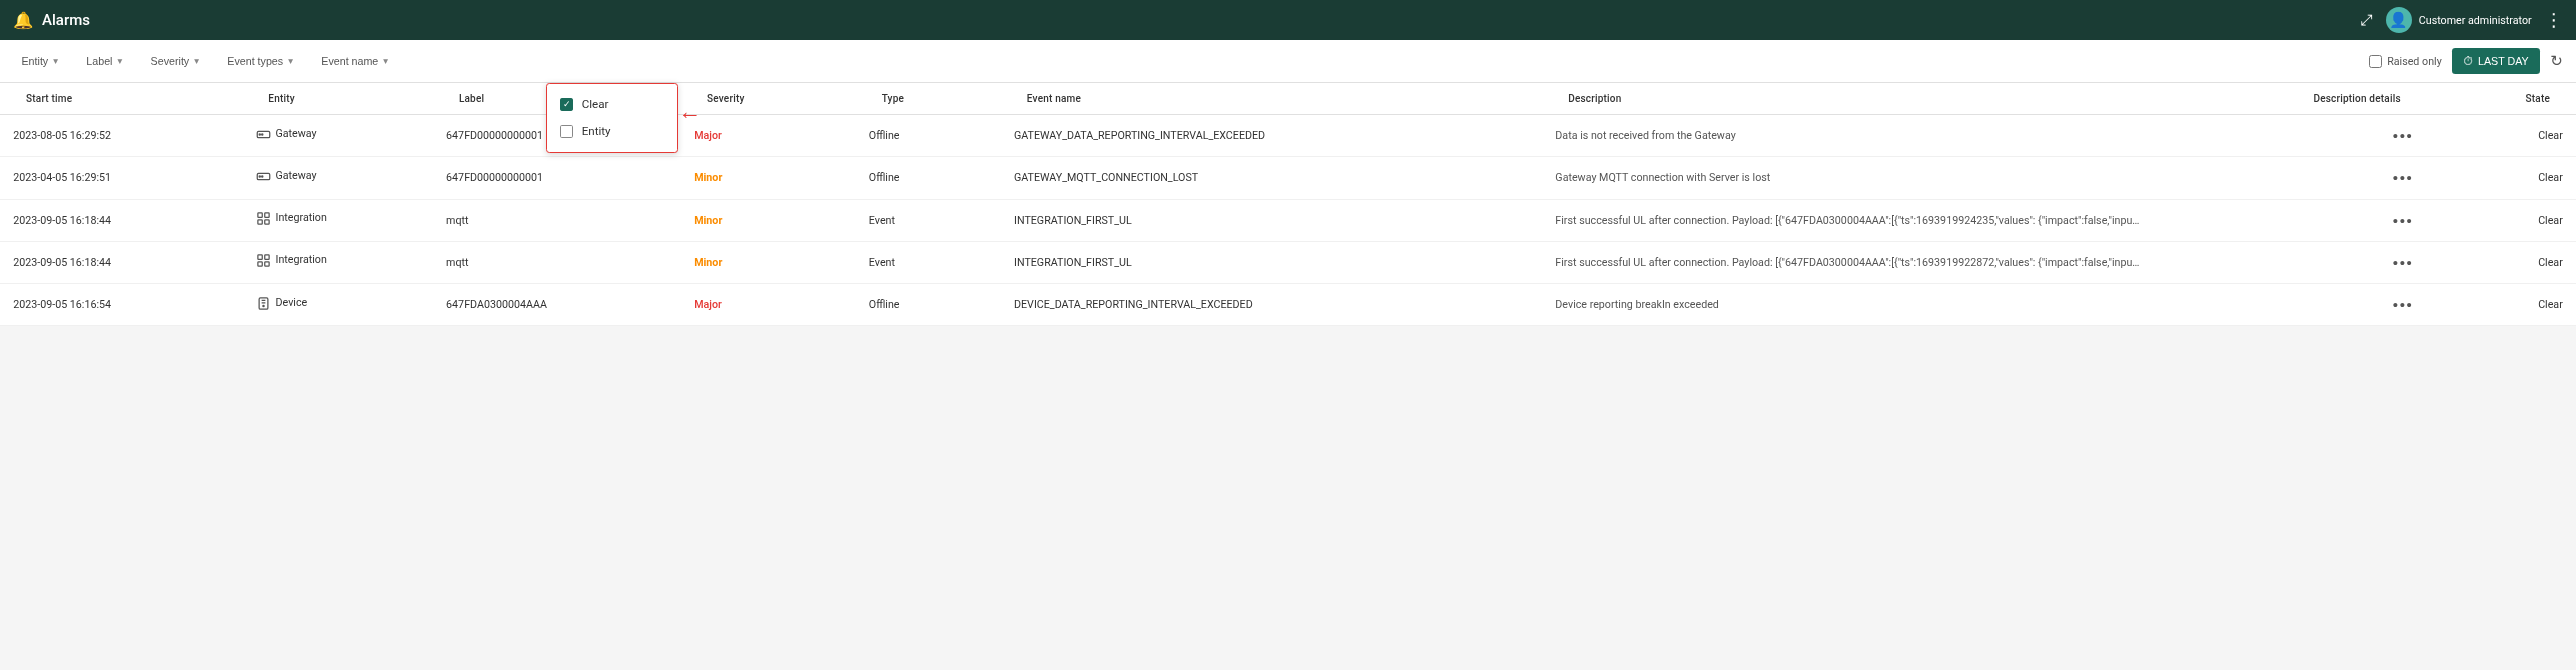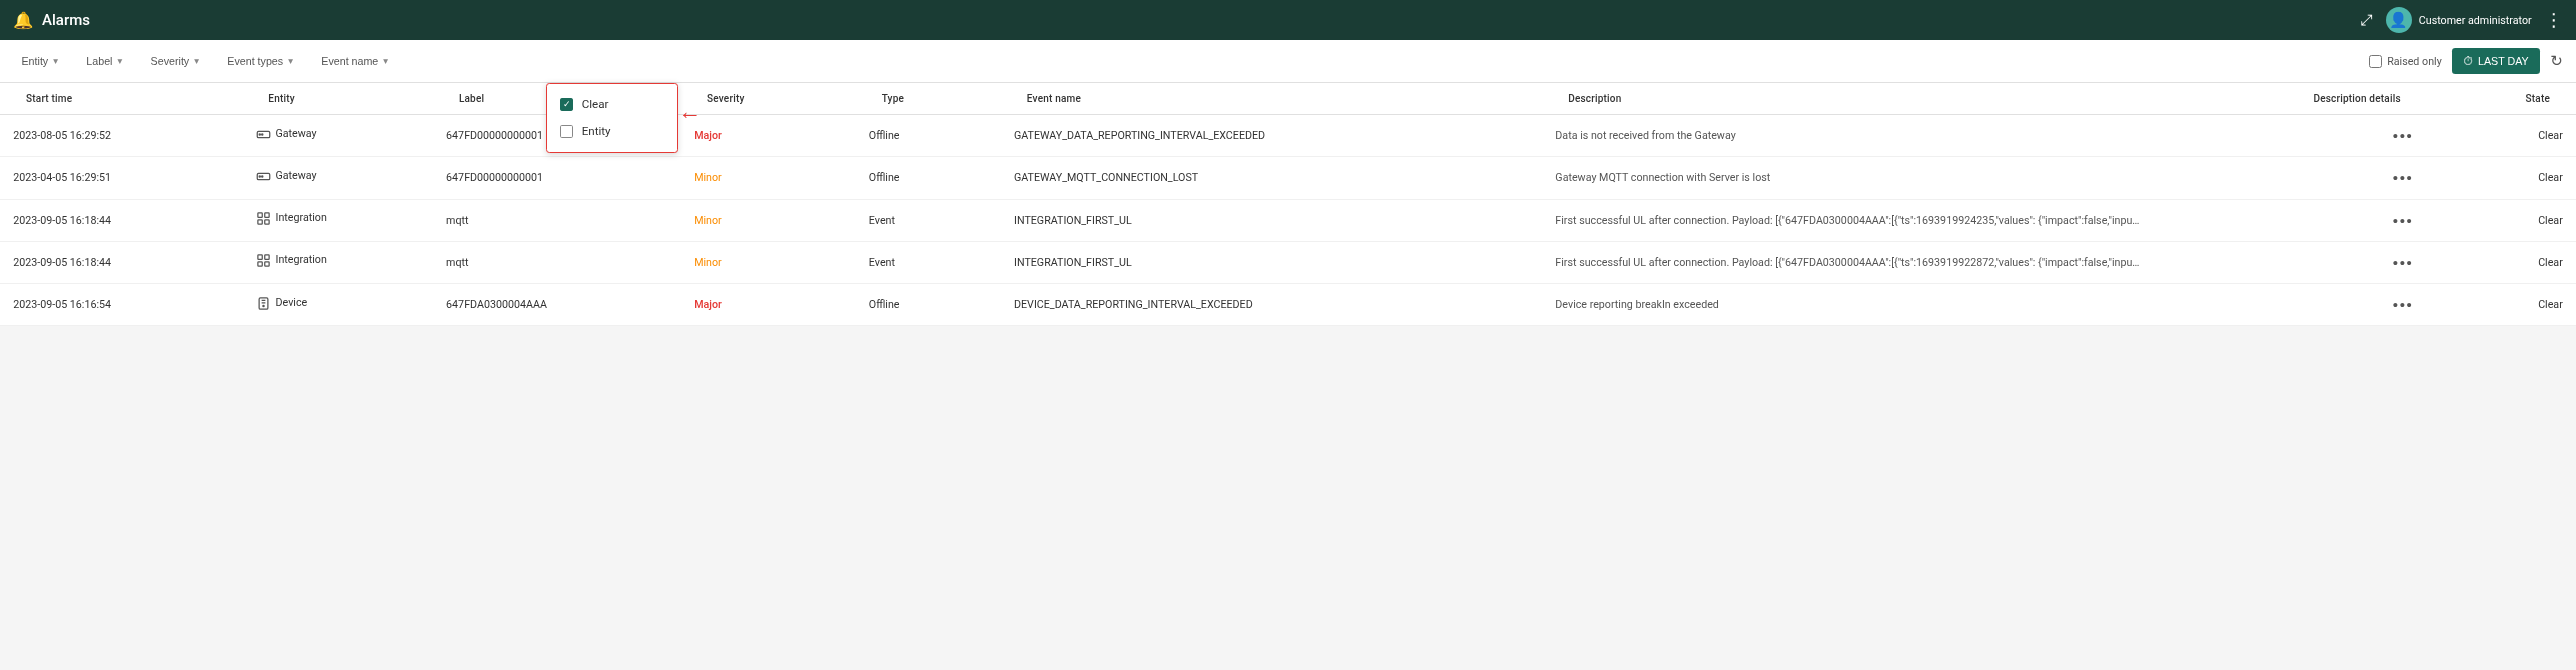--- a/index.html
+++ b/index.html
@@ -137,21 +137,21 @@
     }
     tbody td {
       padding: 11.6px 13.2px;
       vertical-align: middle;
       color: #333;
       font-size: 10.7px;
     }
     .entity-cell { display: flex; align-items: flex-start; gap: 5px; }
 
     .severity-major { color: #e53935; font-weight: 500; }
-    .severity-minor { color: #fb8c00; font-weight: 400; }
+    .severity-minor { color: #fb8c00; font-weight: 700; }
 
     .description-cell { color: #555; max-width: 331px; overflow: hidden; text-overflow: ellipsis; white-space: nowrap; }
     .dots-btn { background: none; border: none; cursor: pointer; font-size: 15px; color: #555; letter-spacing: 1.7px; }
     .state-clear { color: #333; font-size: 10.7px; }
   </style>
 </head>
 <body>
 
 <div class="topbar">
   <div class="topbar-left">

